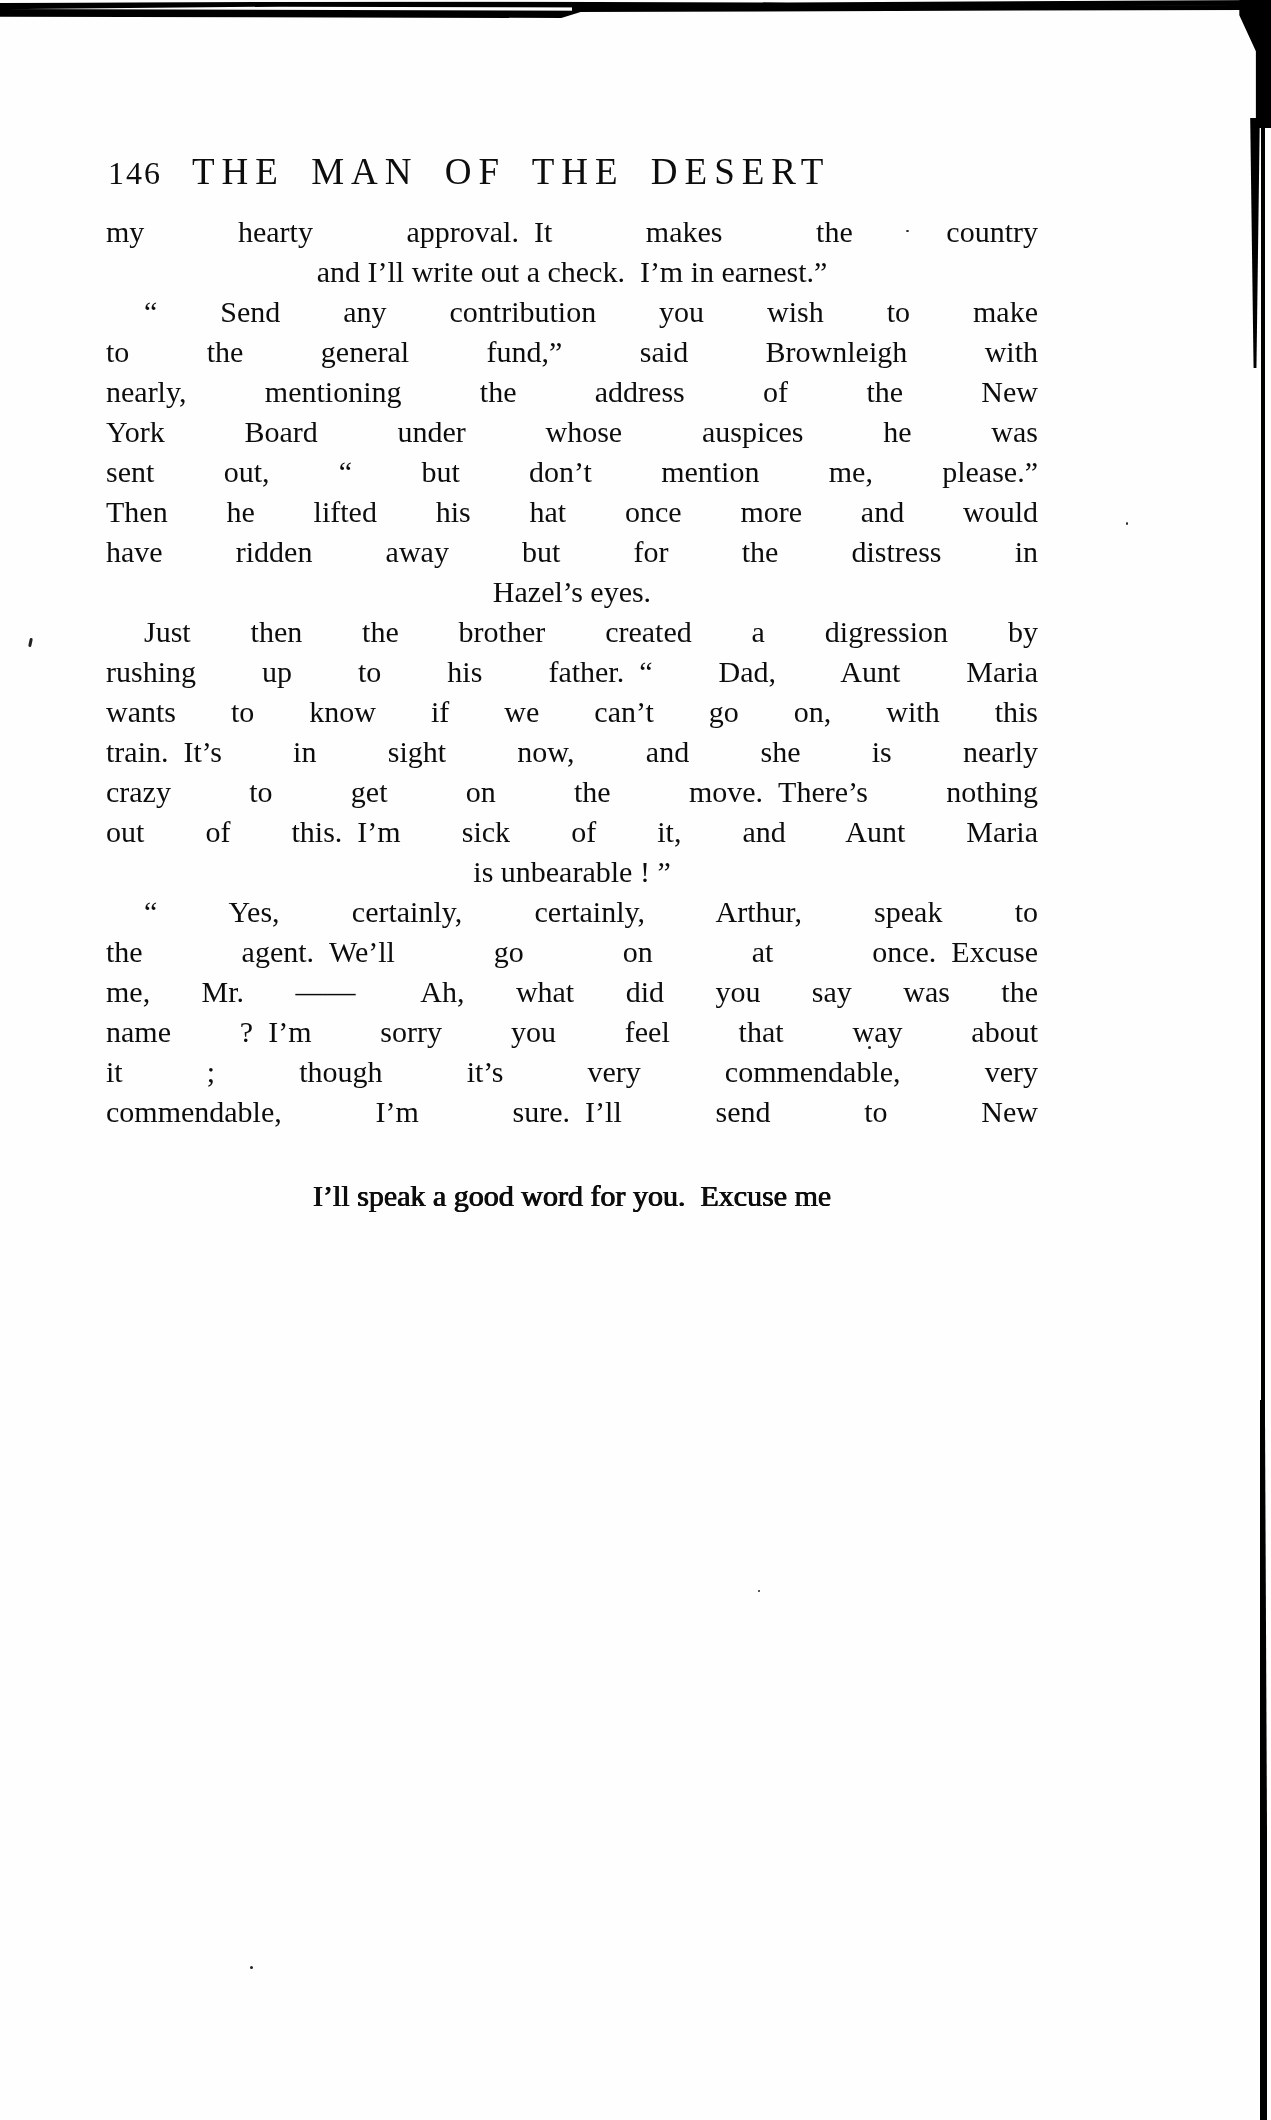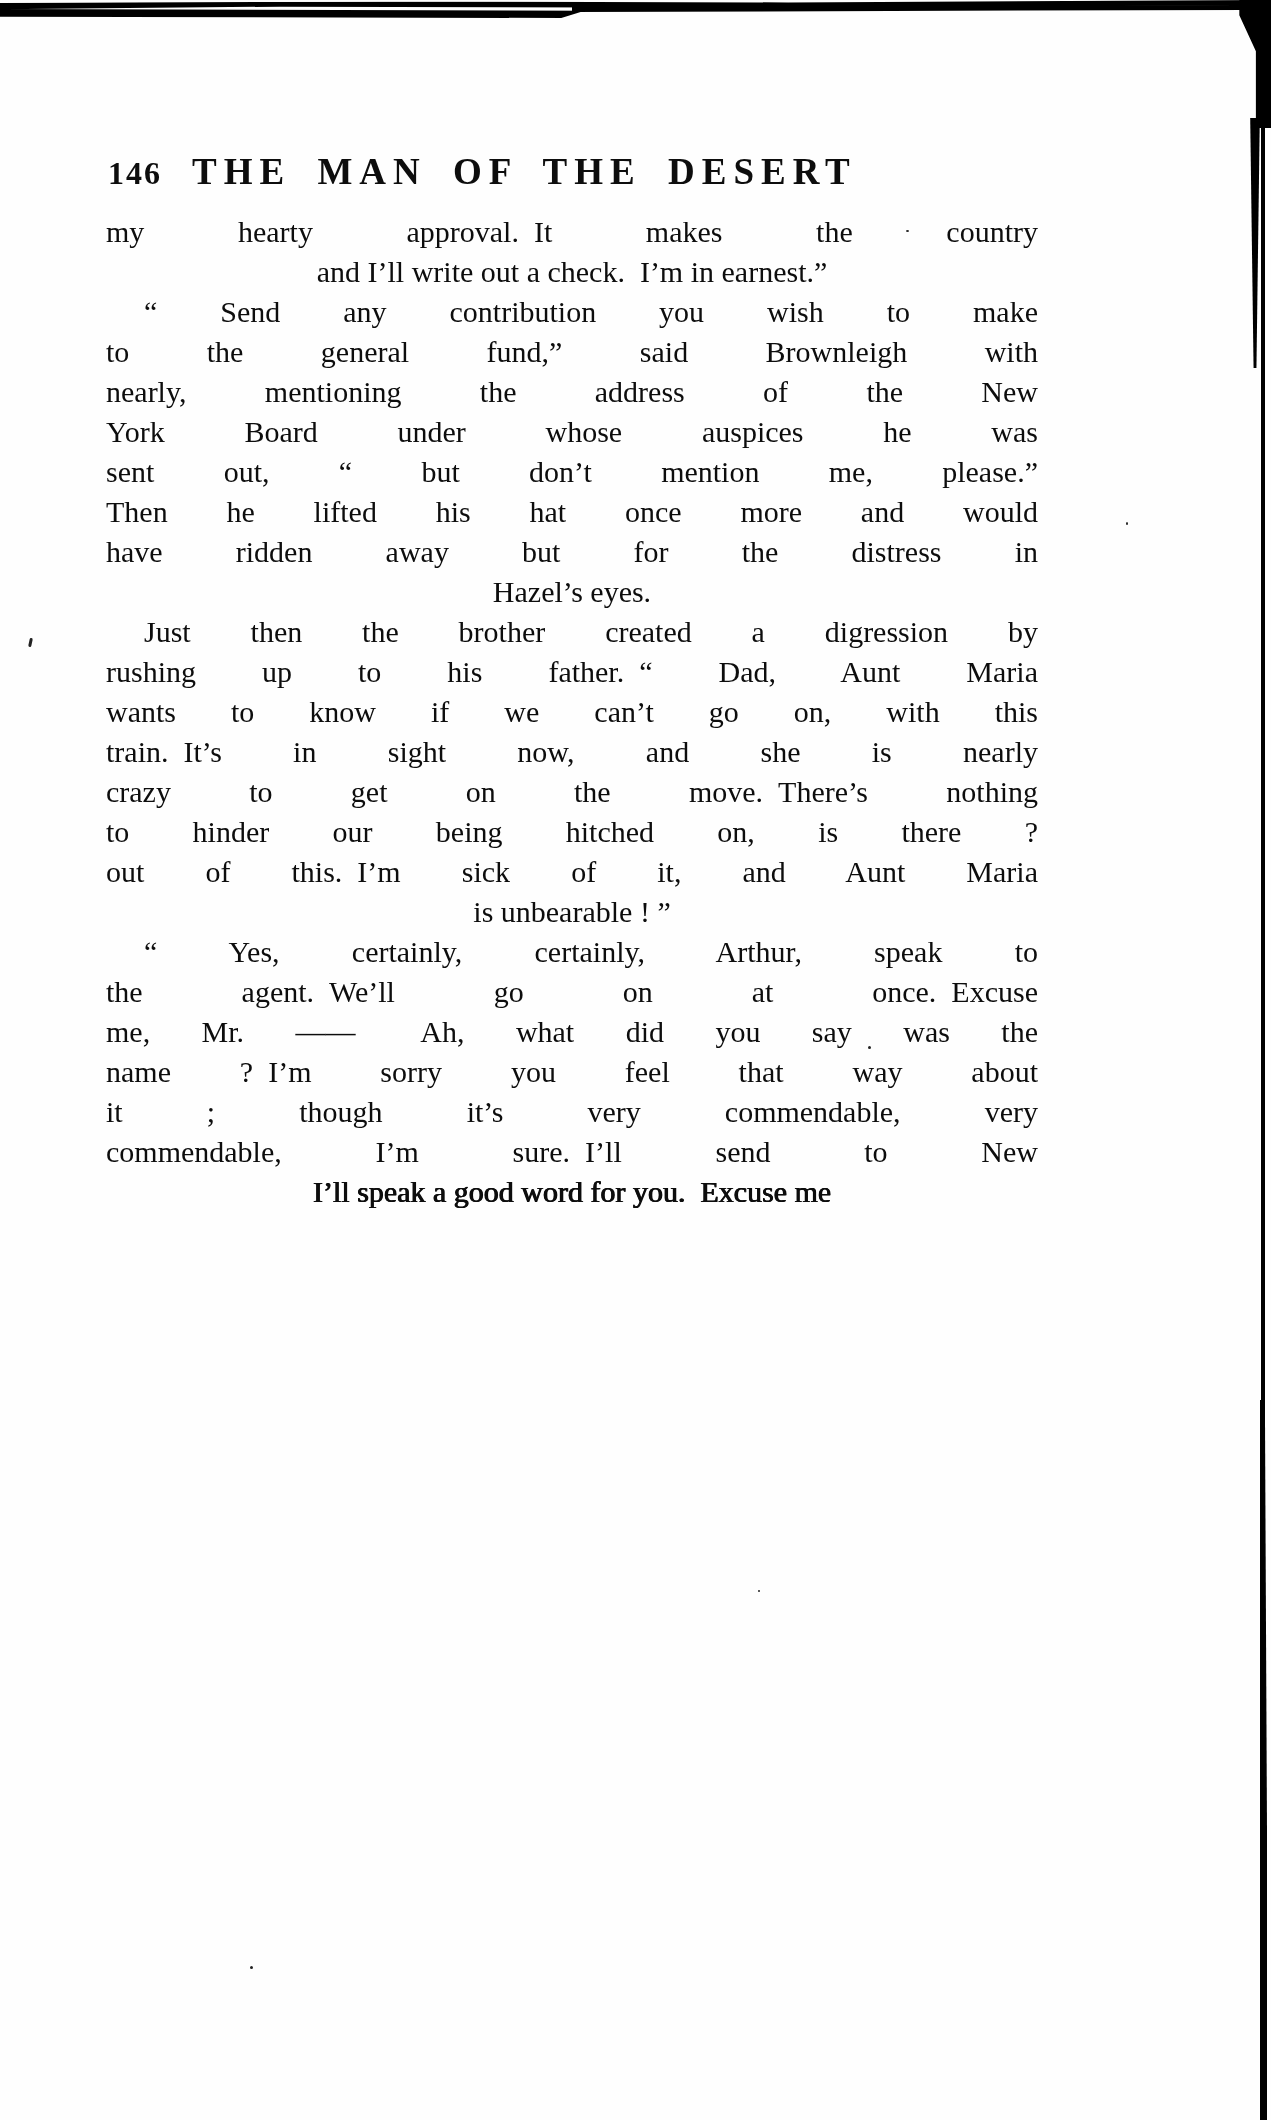--- a/index.html
+++ b/index.html
@@ -22,31 +22,31 @@
   .edge-vline-thick { top:1400px; right:4px; width:7px; height:720px; clip-path:polygon(0 0,70% 0,100% 60%,100% 100%,0 100%); }
   
   .speck { position:absolute; background:#222; border-radius:50%; }
   .speck.s1 { left:29px;  top:638px;  width:3px; height:9px; border-radius:2px; transform:rotate(12deg); }
   .speck.s2 { left:868px; top:1046px; width:3px; height:3px; }
   .speck.s3 { left:250px; top:1966px; width:3px; height:3px; }
   .speck.s4 { left:758px; top:1590px; width:2px; height:2px; }
   .speck.s5 { left:1126px;top:522px;  width:2px; height:3px; }
   .speck.s6 { left:906px; top:230px;  width:3px; height:2px; }
   
-  .running-head { position:absolute; top:150px; left:108px; width:940px; display:flex; align-items:baseline;font-weight:bold; }
+  .running-head { position:absolute; top:150px; left:108px; width:940px; display:flex; align-items:baseline; }
   .pagenum { font-size:32px; letter-spacing:2px; margin-right:30px; }
   .head-title { font-size:37px; letter-spacing:7px; word-spacing:10px; white-space:nowrap; }
   
   .body-text { position:absolute; top:212px; left:106px; width:932px; font-size:30px; line-height:40px; }
   .line { height:40px; overflow:hidden; text-align:justify; }
   .line::after { content:""; display:inline-block; width:100%; height:0; }
   .line.indent { text-indent:38px; }
   .line.last { text-align:center; }
   .line.last::after { content:none; }
-  .line.heavy { text-shadow:0.6px 0 0 #0d0d0d, -0.3px 0 0 #0d0d0d; }
+  .line.heavy { text-shadow:0.6px 0 0 #0d0d0d, -0.3px 0 0 #0d0d0d;margin-top:44px; }
 </style>
 </head>
 <body>
 
 <div class="page">
 
   <div class="edge edge-top-1"></div>
   <div class="edge edge-top-2"></div>
   <div class="edge edge-top-3"></div>
   <div class="edge edge-corner"></div>
@@ -75,21 +75,20 @@
       <div class="line">York Board under whose auspices he was</div>
       <div class="line">sent out, “ but don’t mention me, please.”</div>
       <div class="line">Then he lifted his hat once more and would</div>
       <div class="line">have ridden away but for the distress in</div>
       <div class="line last">Hazel’s eyes.</div>
       <div class="line indent">Just then the brother created a digression by</div>
       <div class="line">rushing up to his father. “ Dad, Aunt Maria</div>
       <div class="line">wants to know if we can’t go on, with this</div>
       <div class="line">train. It’s in sight now, and she is nearly</div>
       <div class="line">crazy to get on the move. There’s nothing</div>
-      <div class="line">to hinder our being hitched on, is there ?</div>
       <div class="line">out of this. I’m sick of it, and Aunt Maria</div>
       <div class="line last">is unbearable ! ”</div>
       <div class="line indent">“ Yes, certainly, certainly, Arthur, speak to</div>
       <div class="line">the agent. We’ll go on at once. Excuse</div>
       <div class="line">me, Mr. ——  Ah, what did you say was the</div>
       <div class="line">name ? I’m sorry you feel that way about</div>
       <div class="line">it ; though it’s very commendable, very</div>
       <div class="line">commendable, I’m sure. I’ll send to New</div>
       <div class="line last heavy">I’ll speak a good word for you. Excuse me</div>
     </div>

